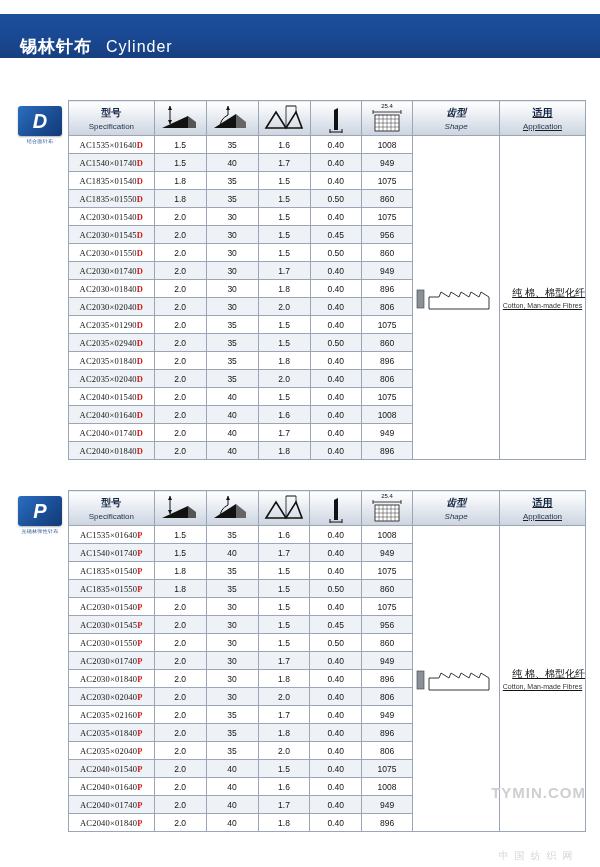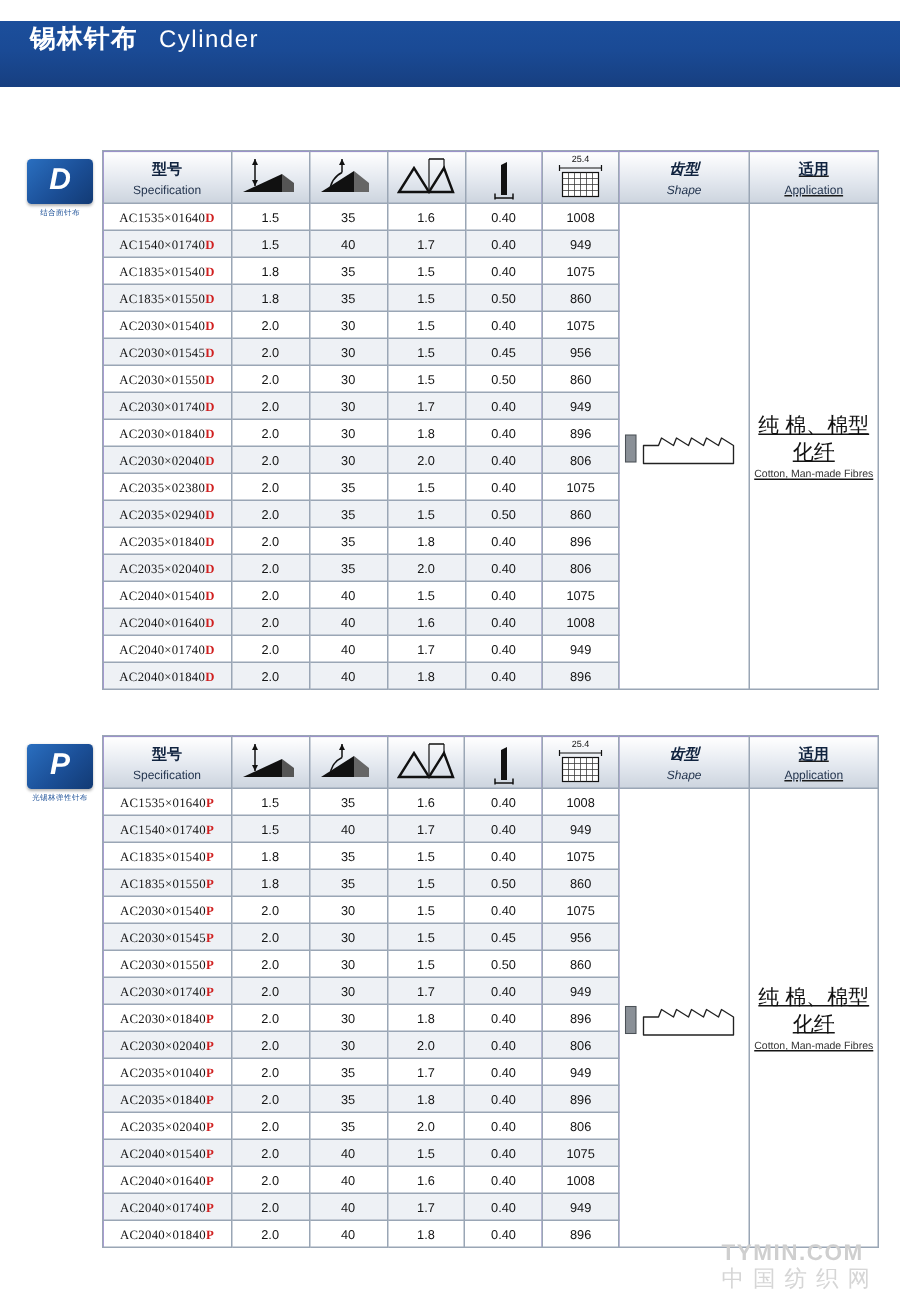--- a/index.html
+++ b/index.html
@@ -8,21 +8,21 @@
     background:#ffffff;
     font-family:"Liberation Sans", sans-serif;
     color:#1b1b1b;
     position:relative;
     overflow:hidden;
   }
   
   .header-band{
     position:absolute;left:0;top:14px;width:600px;height:44px;
     background:linear-gradient(to bottom,#1c4f9c 0%,#1a4a95 45%,#173f80 100%);
-    display:flex;align-items:flex-start;
+    display:flex;align-items:flex-end;
   }
   .header-title{
     color:#ffffff;font-size:17px;letter-spacing:1px;padding-left:20px;
     font-weight:bold;
   }
   .header-title .en{font-weight:normal;padding-left:14px;font-size:16px;}
 
   
   .section{position:absolute;left:0;width:600px;}
   #section-d{top:100px;}
@@ -41,21 +41,21 @@
     box-shadow:0 1px 2px rgba(0,0,0,.3);
   }
   .logo-cap{
     margin-top:2px;font-size:5px;color:#1b4f97;letter-spacing:.3px;white-space:nowrap;
   }
 
   table.spec{
     position:absolute;left:68px;top:0;
     border-collapse:collapse;
     width:518px;
-    background:#6d28d9;
+    background:#0ea5e9;
     font-size:9px;
   }
   table.spec td,table.spec th{
     border:1px solid #9aa6b5;
     padding:0;
     text-align:center;
     vertical-align:middle;
     height:17px;
   }
   thead th{
@@ -71,33 +71,33 @@
   tbody tr.even td{background:#eef1f5;}
   td.model{text-align:center;letter-spacing:.2px;white-space:nowrap;font-family:Liberation Serif, serif;}
   td.model .suffix{color:#d02020;font-weight:bold;}
 
   .col-model{width:88px;}
   .col-num{width:52px;}
   .col-shape{width:86px;font-style:italic;}
   .col-app{width:92px;text-decoration:underline;}
 
   td.shape-cell,td.app-cell{background:#ffffff !important;}
-  .app-cn{display:block;font-size:14px;color:#111;}
+  .app-cn{display:block;font-size:10px;color:#111;text-align:right;}
   .app-en{display:block;font-size:7px;color:#333;margin-top:2px;}
 
   
   .icon-head{display:flex;align-items:center;justify-content:center;height:100%;}
   svg{display:block;}
 
   
   .watermark{
-    position:absolute;right:14px;bottom:6px;text-align:left;line-height:1.15;
+    position:absolute;right:14px;bottom:6px;text-align:center;line-height:1.15;
   }
   .wm1{font-size:15px;color:#cfcfcf;font-weight:bold;letter-spacing:1px;}
-  .wm2{font-size:15px;color:#d6d6d6;letter-spacing:6px;}
+  .wm2{font-size:10px;color:#d6d6d6;letter-spacing:6px;margin-top:48px;}
 </style>
 </head>
 <body>
 
 <div class="header-band">
   <div class="header-title">
     <span>锡林针布</span><span class="en">Cylinder</span>
   </div>
 </div>
 
@@ -269,21 +269,21 @@
         </tr>
         <tr class="even">
           <td class="model col-model"><span>AC2030×02040</span><span class="suffix">D</span></td>
           <td class="col-num">2.0</td>
           <td class="col-num">30</td>
           <td class="col-num">2.0</td>
           <td class="col-num">0.40</td>
           <td class="col-num">806</td>
         </tr>
         <tr class="odd">
-          <td class="model col-model"><span>AC2035×02380</span><span class="suffix">D</span></td>
+          <td class="model col-model"><span>AC2035×01290</span><span class="suffix">D</span></td>
           <td class="col-num">2.0</td>
           <td class="col-num">35</td>
           <td class="col-num">1.5</td>
           <td class="col-num">0.40</td>
           <td class="col-num">1075</td>
         </tr>
         <tr class="even">
           <td class="model col-model"><span>AC2035×02940</span><span class="suffix">D</span></td>
           <td class="col-num">2.0</td>
           <td class="col-num">35</td>
@@ -510,21 +510,21 @@
         </tr>
         <tr class="even">
           <td class="model col-model"><span>AC2030×02040</span><span class="suffix">P</span></td>
           <td class="col-num">2.0</td>
           <td class="col-num">30</td>
           <td class="col-num">2.0</td>
           <td class="col-num">0.40</td>
           <td class="col-num">806</td>
         </tr>
         <tr class="odd">
-          <td class="model col-model"><span>AC2035×01040</span><span class="suffix">P</span></td>
+          <td class="model col-model"><span>AC2035×02160</span><span class="suffix">P</span></td>
           <td class="col-num">2.0</td>
           <td class="col-num">35</td>
           <td class="col-num">1.7</td>
           <td class="col-num">0.40</td>
           <td class="col-num">949</td>
         </tr>
         <tr class="even">
           <td class="model col-model"><span>AC2035×01840</span><span class="suffix">P</span></td>
           <td class="col-num">2.0</td>
           <td class="col-num">35</td>

